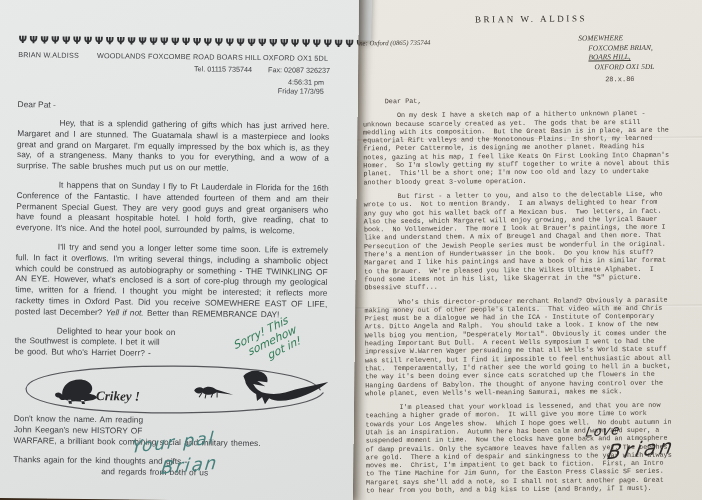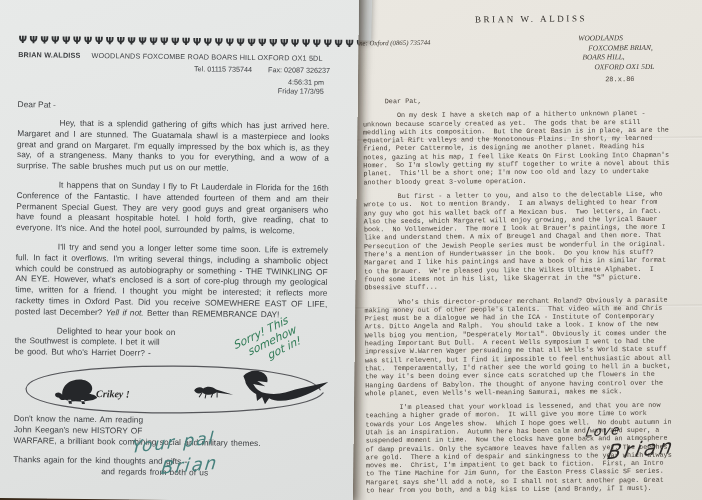--- a/index.html
+++ b/index.html
@@ -20,39 +20,39 @@
   #under-sheet{
     left:-18px;top:-24px;width:390px;height:60px;background:#cfd2d1;
     transform:rotate(1.4deg);z-index:2;box-shadow:0 3px 6px rgba(0,0,0,.3);
   }
   .lcontent{position:absolute;left:30px;top:56px;width:312px;color:#3d3f42;}
   .palms{
     font-family:"DejaVu Sans",sans-serif;font-size:10px;font-weight:bold;
     letter-spacing:2.4px;color:#2f3133;white-space:nowrap;margin-bottom:5px;
   }
   .lh-row{display:flex;align-items:baseline;font-size:7.2px;letter-spacing:.2px;}
-  .lh-name{font-weight:bold;margin-right:11px;white-space:nowrap;}
+  .lh-name{font-weight:normal;margin-right:18px;white-space:nowrap;}
   .lh-addr{white-space:nowrap;}
   .lh-right{display:flex;justify-content:flex-end;gap:16px;font-size:7.2px;margin-top:3px;}
   .lh-right2{text-align:right;font-size:7.2px;margin-top:3px;padding-right:6px;}
   .lsal{font-size:8.4px;margin-top:7px;}
   .lpara{
     font-size:8.3px;line-height:10.8px;text-align:justify;
     text-indent:42px;margin:8px 0 0 0;word-spacing:1px;
   }
   .lline{font-size:8.3px;line-height:10.8px;word-spacing:1px;}
   .indent1{text-indent:42px;}
   .thanks2{margin-left:88px;}
   
   .dino-strip{position:relative;height:50px;margin-top:6px;}
   .oval{position:absolute;left:6px;top:-4px;}
   .dino{position:absolute;}
   .crikey{
     position:absolute;left:82px;top:24px;font-family:"Liberation Serif",serif;
-    font-weight:bold;font-style:italic;font-size:10px;color:#2c2c2c;
+    font-weight:bold;font-style:italic;font-size:13px;color:#2c2c2c;
   }
   .handwriting{
     font-family:"DejaVu Sans",sans-serif;font-style:italic;
   }
   #margin-note{
     position:absolute;left:252px;top:344px;transform:rotate(-27deg);
     color:#2f7a55;font-size:11px;line-height:12px;z-index:5;
   }
   #margin-note .mn1{transform:skewX(-10deg);}
   #margin-note .mn2{margin-left:10px;transform:skewX(-10deg);}
@@ -84,21 +84,21 @@
   .rcontent{position:absolute;left:34px;top:26px;width:306px;}
   .r-name{
     font-family:"Liberation Serif",serif;font-size:9px;letter-spacing:2.6px;
     text-align:center;transform:translateX(16px);color:#33302c;
   }
   .r-meta{font-family:"Liberation Serif",serif;font-style:italic;font-size:6.8px;color:#3e3a34;}
   .r-phone{position:absolute;left:-14px;top:24px;white-space:nowrap;}
   .r-addr{position:absolute;right:14px;top:20px;text-align:left;font-size:7.4px;line-height:9.6px;}
   .r-addr .a1{margin-left:0;}
   .r-addr .a2{margin-left:10px;}
-  .r-addr .a3{margin-left:4px;}
+  .r-addr .a3{margin-left:10px;text-decoration:underline;}
   .r-addr .a4{margin-left:16px;}
   .r-date{position:absolute;right:34px;top:62px;font-family:"Liberation Mono",monospace;font-size:7px;text-align:right;}
   .rbody{margin-top:72px;font-family:"Liberation Mono",monospace;font-size:6.8px;line-height:8.3px;}
   .rsal{margin-left:22px;}
   .rpara{margin:6px 0 0 0;text-indent:34px;white-space:pre-wrap;}
   #right-signoff{
     position:absolute;left:254px;top:436px;color:#2e2b29;font-size:13px;
     transform:rotate(-4deg) skewX(-14deg);letter-spacing:1px;z-index:4;
   }
   #right-signature{
@@ -112,21 +112,21 @@
 <div id="under-sheet" class="paper"></div>
 
 <div id="right-paper" class="paper">
   <div class="fold"></div>
   <div class="crease" style="top:150px"></div>
   <div class="crease" style="top:318px"></div>
   <div class="rcontent">
     <div class="r-name">BRIAN W. ALDISS</div>
     <div class="r-meta r-phone">Phone: Oxford (0865) 735744</div>
     <div class="r-meta r-addr">
-      <div class="a1">WOODLANDS</div>
+      <div class="a1">SOMEWHERE</div>
       <div class="a2">FOXCOMBE BRIAN,</div>
       <div class="a3">BOARS HILL,</div>
       <div class="a4">OXFORD OX1 5DL</div>
     </div>
     <div class="r-date">28.x.86</div>
     <div class="rbody">
       <div class="rsal">Dear Pat,</div>
       <p class="rpara">On my desk I have a sketch map of a hitherto unknown planet - unknown because scarcely created as yet.  The gods that be are still meddling with its composition.  But the Great Basin is in place, as are the equatorial Rift valleys and the Monotonous Plains. In short, my learned friend, Peter Cattermole, is designing me another planet. Reading his notes, gazing at his map, I feel like Keats On First Looking Into Chapman's Homer.  So I'm slowly getting my stuff together to write a novel about this planet.  This'll be a short one; I'm now too old and lazy to undertake another bloody great 3-volume operation.</p>
       <p class="rpara">But first - a letter to you, and also to the delectable Lise, who wrote to us.  Not to mention Brandy.  I am always delighted to hear from any guy who got his wallet back off a Mexican bus.  Two letters, in fact.  Also the seeds, which Margaret will enjoy growing, and the lyrical Bauer book.  No Vollenweider.  The more I look at Brauer's paintings, the more I like and understand them. A mix of Breugel and Chagal and then more. That Persecution of the Jewish People series must be wonderful in the original. There's a mention of Hundertwasser in the book.  Do you know his stuff? Margaret and I like his paintings and have a book of his in similar format to the Brauer.  We're pleased you like the Wilkes Ultimate Alphabet.  I found some items not in his list, like Skagerrat in the "S" picture. Obsessive stuff...</p>
       <p class="rpara">Who's this director-producer merchant Roland? Obviously a parasite making money out of other people's talents.  That video with me and Chris Priest must be a dialogue we had in the ICA - Institute of Contemporary Arts. Ditto Angela and Ralph.  You should take a look. I know of the new Wells biog you mention, "Desperately Mortal". Obviously it comes under the heading Important But Dull.  A recent Wells symposium I went to had the impressive W.Warren Wager persuading me that all Wells's World State stuff was still relevent, but I find it impossible to feel enthusiastic about all that.  Temperamentally, I'd rather see the world going to hell in a bucket, the way it's been doing ever since cats scratched up the flowers in the Hanging Gardens of Babylon. The thought of anyone having control over the whole planet, even Wells's well-meaning Samurai, makes me sick.</p>

